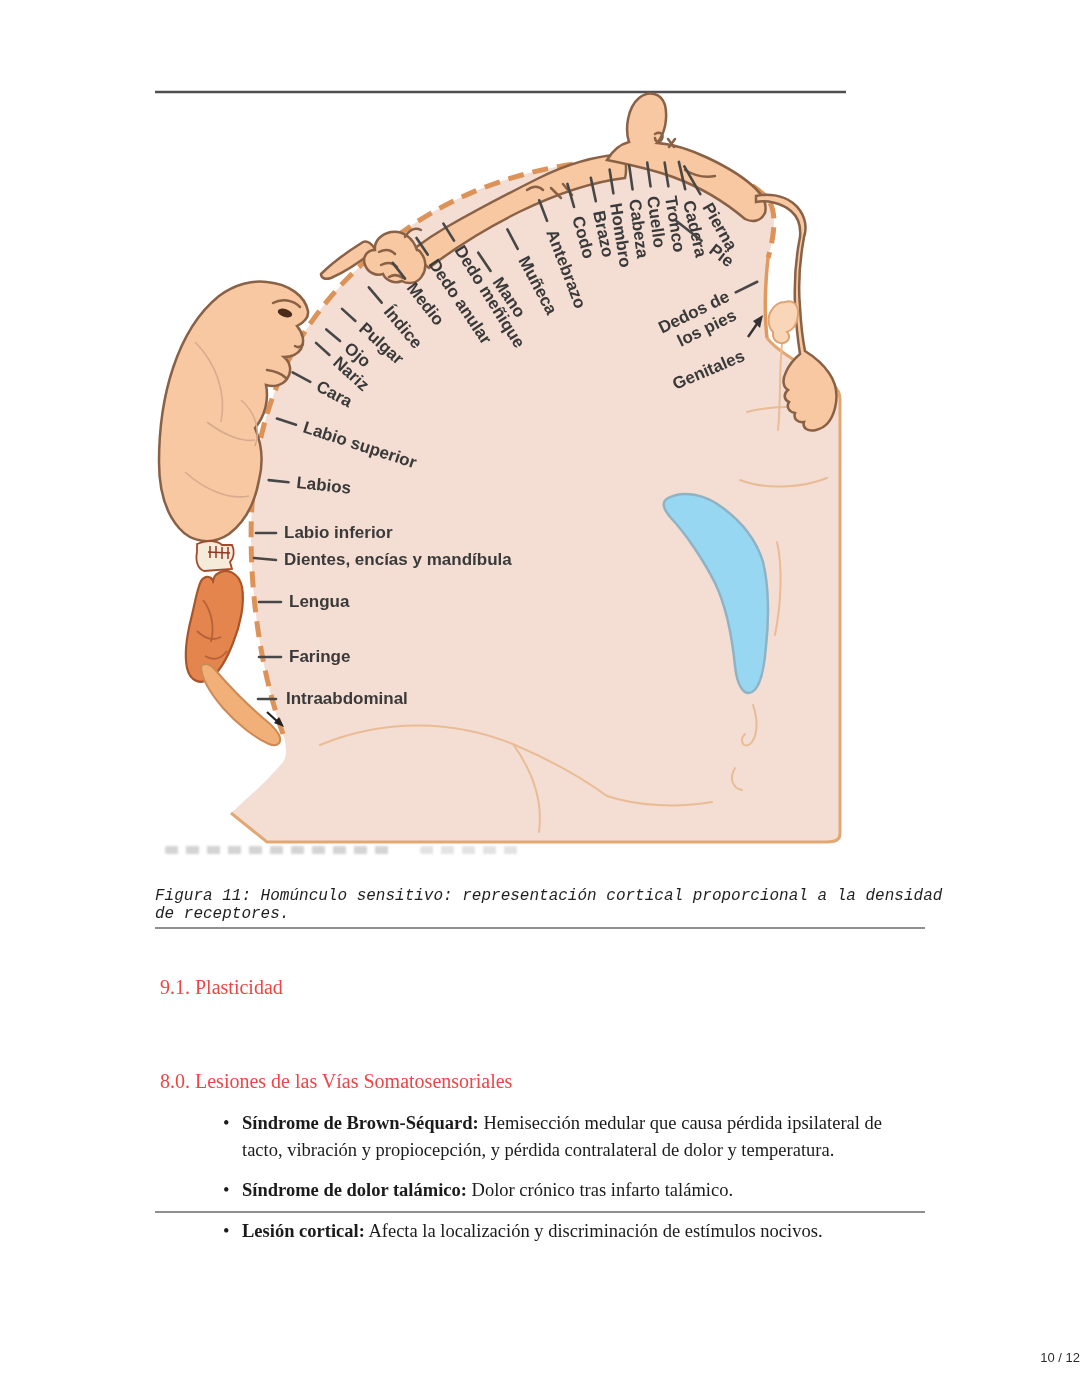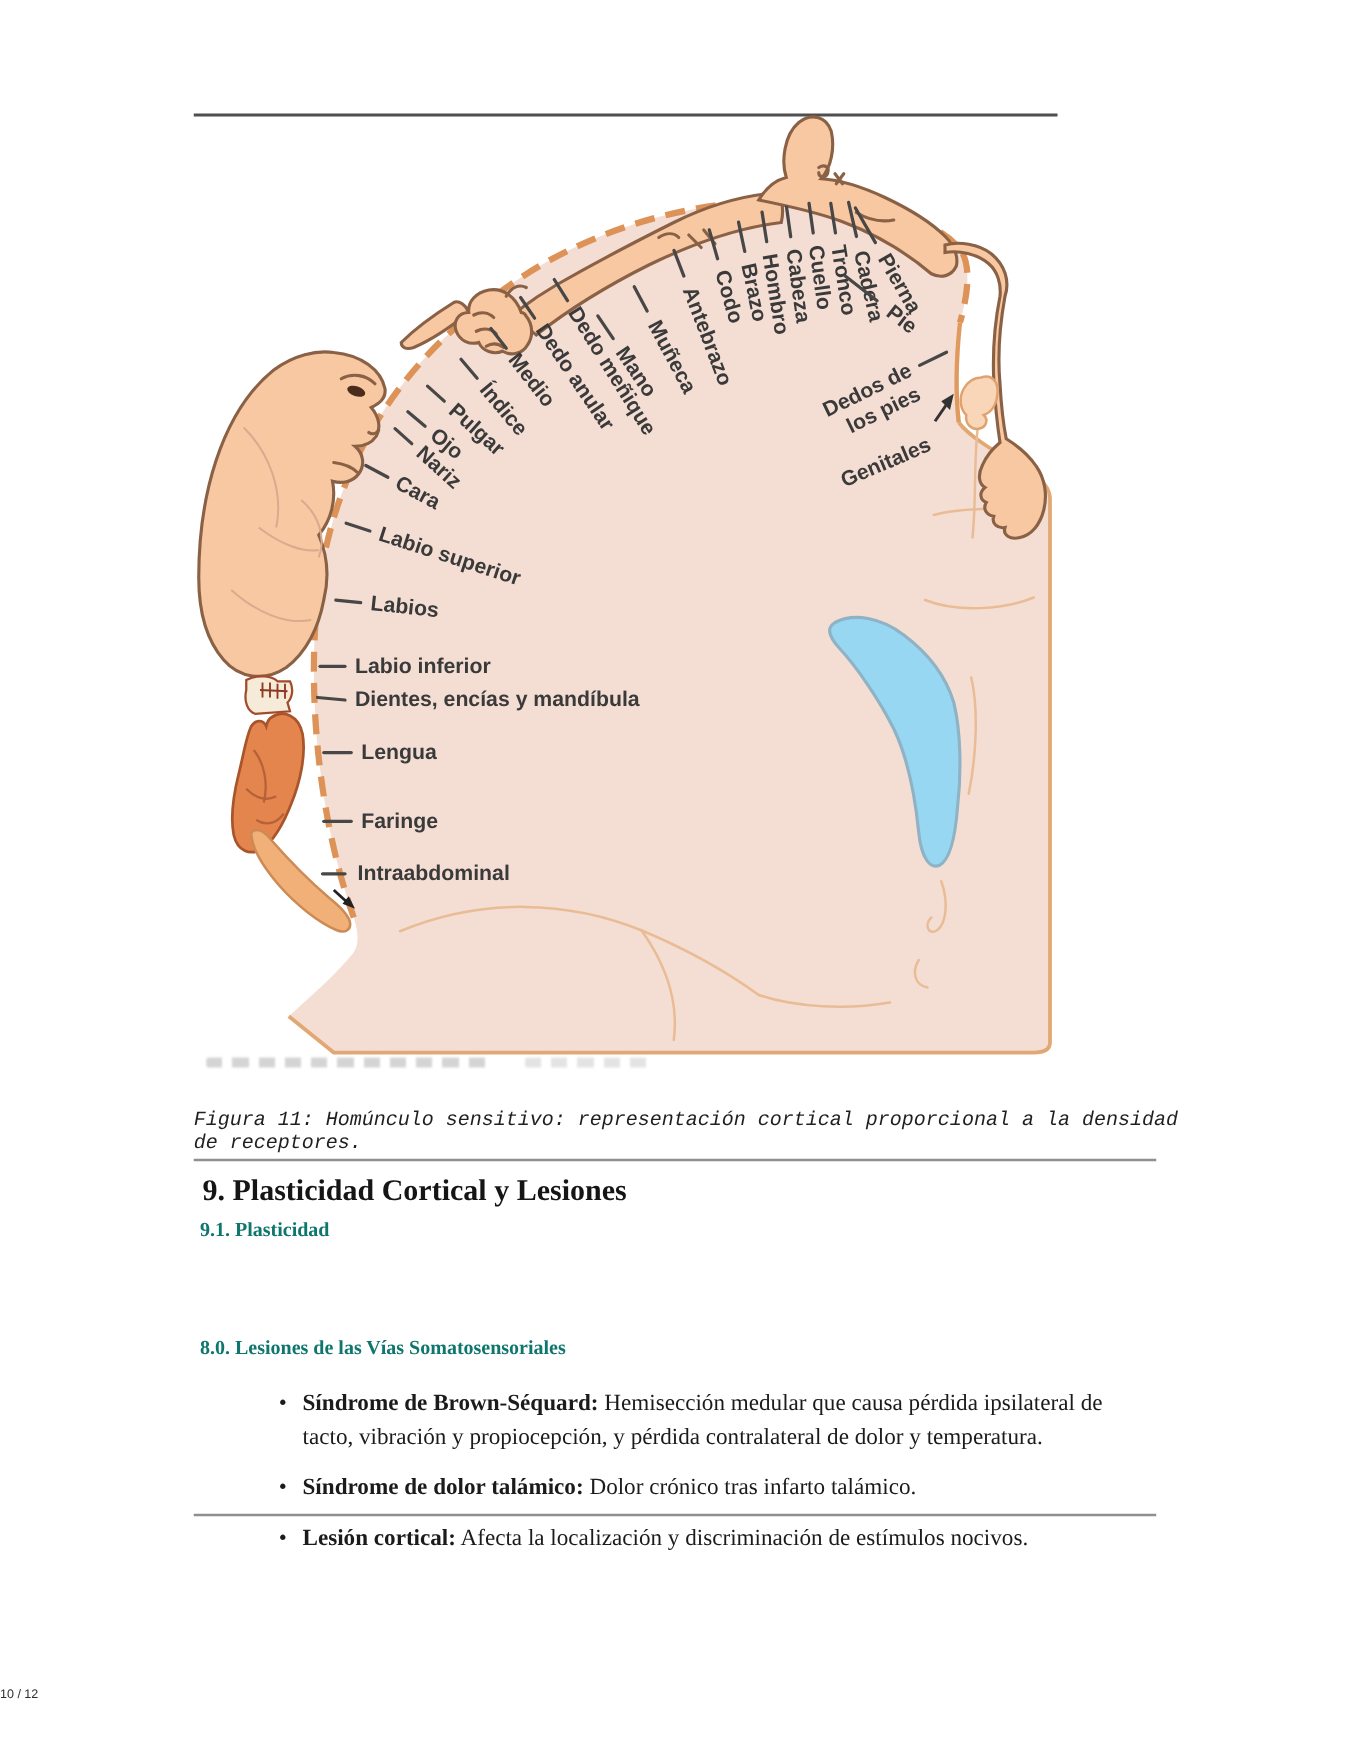--- a/index.html
+++ b/index.html
@@ -11,29 +11,29 @@
   .leader{stroke:#474747;stroke-width:2.6;stroke-linecap:round;fill:none;}
   .outline{stroke:#8a6145;stroke-width:2.5;fill:none;stroke-linecap:round;}
   .skin{fill:#f7c8a2;stroke:#8a6145;stroke-width:2.5;}
   .sulcus{stroke:#e9bc96;stroke-width:2;fill:none;stroke-linecap:round;}
   .smudge{position:absolute;height:8px;border-radius:2px;filter:blur(.8px);
           background:repeating-linear-gradient(90deg,#ababab 0 13px,transparent 13px 21px);}
   .caption{position:absolute;left:155px;top:887px;width:790px;font-style:italic;
            font-size:16px;color:#1f1f1f;font-family:Liberation Mono, monospace;}
   .sep{position:absolute;left:155px;width:770px;height:2px;background:#8f8f8f;}
   .h1{position:absolute;left:162px;top:940px;font-size:24px;font-weight:bold;color:#151515;}
-  .h2{position:absolute;font-size:16px;font-weight:bold;color:#0f766e;}
+  .h2{position:absolute;font-size:20px;font-weight:normal;color:#ef4444;}
   .para{position:absolute;left:155px;top:1004px;width:782px;font-size:18.5px;
         line-height:29px;color:#1b1b1b;}
   .bullets{position:absolute;left:196px;top:1096px;width:736px;margin:0;padding:0;
            list-style:none;font-size:18.5px;line-height:26.5px;}
   .bullets li{position:relative;padding-left:32px;margin:14px;}
   .bullets li::before{content:"\2022";position:absolute;left:13px;top:0;}
-  .pagenum{position:absolute;left:0;right:0;top:1350px;text-align:left;
-           font-family:"Liberation Sans",sans-serif;font-size:10px;color:#2e2e2e;}
+  .pagenum{position:absolute;left:0;right:0;top:1350px;text-align:right;
+           font-family:"Liberation Sans",sans-serif;font-size:13px;color:#2e2e2e;}
 </style>
 </head>
 <body>
 
 <div class="page">
 
   <div class="figure-wrap">
     <svg width="693" height="755" viewBox="0 0 693 755" xmlns="http://www.w3.org/2000/svg">
 
       <line x1="0" y1="2" x2="691" y2="2" stroke="#4f4f4f" stroke-width="2.4"></line>
@@ -285,21 +285,20 @@
     </svg>
   </div>
 
   <div class="smudge" style="left:165px;top:846px;width:228px;opacity:.5;"></div>
   <div class="smudge" style="left:420px;top:846px;width:100px;opacity:.32;"></div>
 
   <div class="caption">Figura 11: Homúnculo sensitivo: representación cortical proporcional a la densidad de receptores.</div>
 
   <div class="sep" style="top:927px;"></div>
 
-  <div class="h1">9. Plasticidad Cortical y Lesiones</div>
 
   <div class="h2" style="left:160px;top:976px;">9.1. Plasticidad</div>
 
 
   <div class="h2" style="left:160px;top:1070px;">8.0. Lesiones de las Vías Somatosensoriales</div>
 
   <ul class="bullets">
     <li>
       <strong>Síndrome de Brown-Séquard:</strong><span> Hemisección medular que causa pérdida ipsilateral de tacto, vibración y propiocepción, y pérdida contralateral de dolor y temperatura.</span>
     </li>

